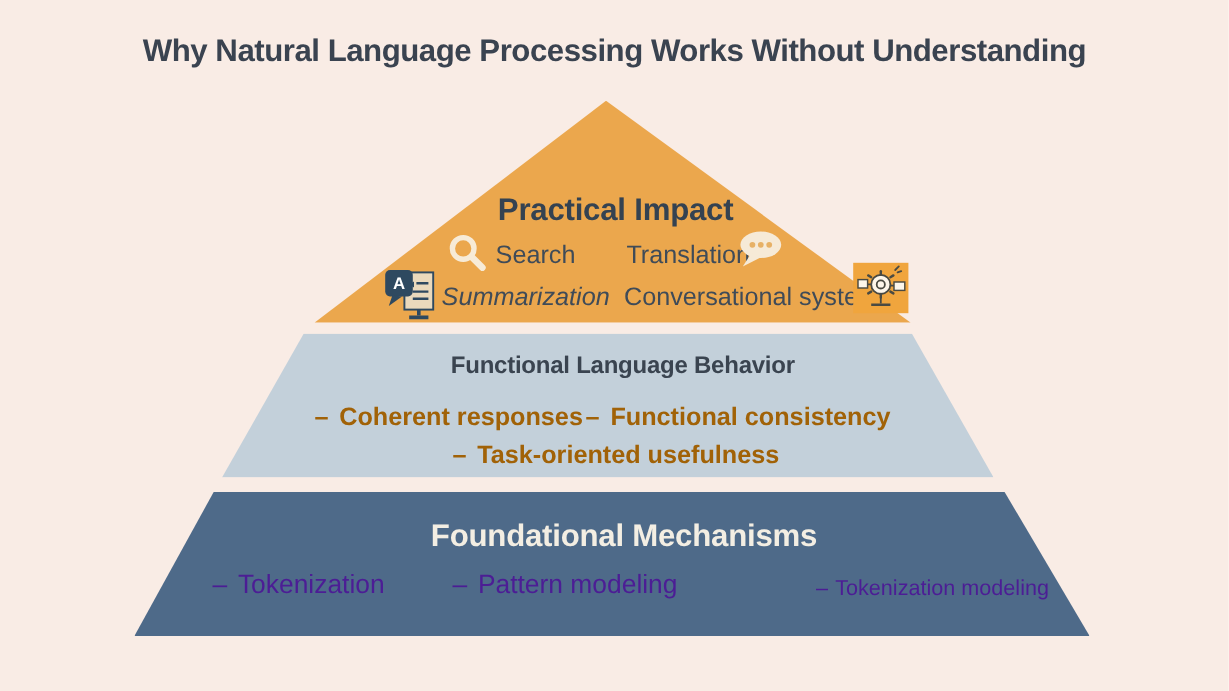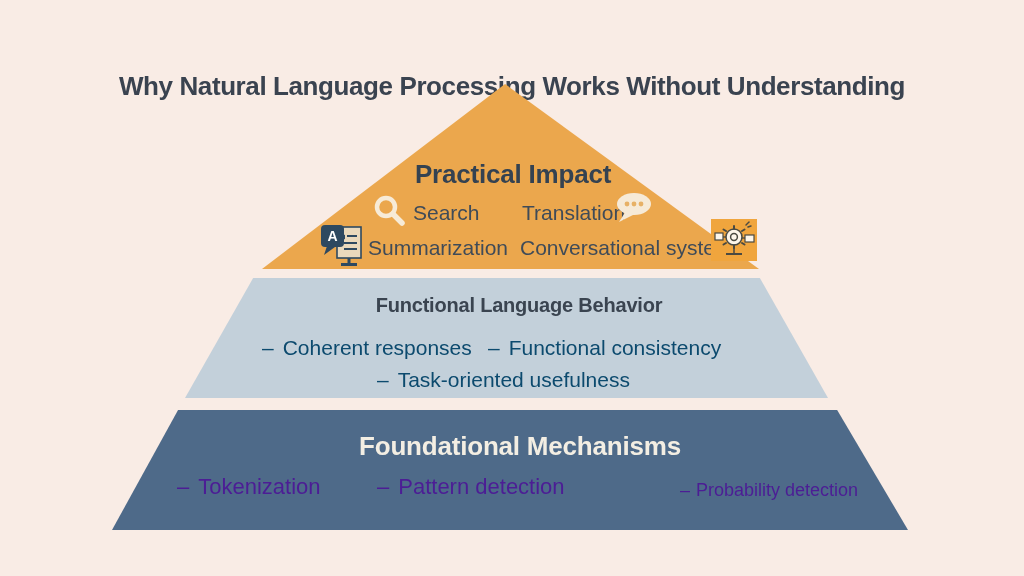--- a/index.html
+++ b/index.html
@@ -11,21 +11,20 @@
     font-family:"Liberation Sans", sans-serif;
   }
   .abs{position:absolute;}
   
   #title{
     left:0;top:27px;width:1024px;
     text-align:center;
     font-size:26px;font-weight:bold;
     letter-spacing:-0.4px;
     color:#3a4350;
-    margin-top:44px;
   }
   
   #tier-top-shape{
     left:262px;top:84px;width:497px;height:185px;
     background:#eba74d;
     clip-path:polygon(48.9% 0%,100% 100%,0% 100%);
   }
   #tier-mid-shape{
     left:185px;top:278px;width:643px;height:120px;
     background:#c3d0da;
@@ -36,21 +35,21 @@
     background:#4e6a89;
     clip-path:polygon(8.3% 0%,91.1% 0%,100% 100%,0% 100%);
   }
   
   .tier-heading{font-weight:bold;text-align:center;letter-spacing:-0.2px;}
   #practical-heading{left:340px;top:159px;width:346px;font-size:26px;color:#344251;}
   #functional-heading{left:343px;top:294px;width:352px;font-size:20px;color:#3a4450;}
   #foundational-heading{left:344px;top:431px;width:352px;font-size:26px;color:#f3eee3;}
   
   .item{font-size:21px;line-height:24px;color:#3f4b58;white-space:nowrap;}
-  .mid-item{color:#0c4a6e;}
+  .mid-item{color:#a16207;font-weight:bold;}
   .bot-item{color:#4c1d95;font-size:22px;}
   .bot-item.small{font-size:18px;}
   .dash{margin-right:9px;}
   
   .icon{display:block;}
   #gear-icon-box{
     left:711px;top:219px;width:46px;height:42px;
     background:#f0a53d;
   }
 </style>
@@ -93,21 +92,21 @@
       <line x1="27" y1="12" x2="37" y2="12" stroke="#2e4960" stroke-width="2"></line>
       <line x1="24" y1="19" x2="37" y2="19" stroke="#2e4960" stroke-width="2"></line>
       <line x1="24" y1="25" x2="37" y2="25" stroke="#2e4960" stroke-width="2"></line>
       <line x1="29" y1="34" x2="29" y2="39" stroke="#2e4960" stroke-width="3"></line>
       <line x1="21" y1="40.5" x2="37" y2="40.5" stroke="#2e4960" stroke-width="3"></line>
       <rect x="1" y="1" width="23" height="22" rx="4" fill="#2e4960"></rect>
       <path d="M7 22 L4 31 L15 23 Z" fill="#2e4960"></path>
       <text x="12.5" y="17" fill="#ffffff" font-size="14" font-weight="bold" text-anchor="middle" font-family="Liberation Sans, sans-serif">A</text>
     </svg>
   </span>
-  <div class="abs item" style="left:368px;top:236px;">Summarization</div>
+  <div class="abs item" style="left:368px;top:236px;font-style:italic;">Summarization</div>
 
   <div class="abs item" style="left:520px;top:236px;">Conversational systems</div>
   <div id="gear-icon-box" class="abs">
     <svg class="icon" width="46" height="42" viewBox="0 0 46 42">
       <rect x="4" y="14" width="8" height="7" fill="#fdf6ea" stroke="#4a4a42" stroke-width="1.2"></rect>
       <rect x="34" y="16" width="9" height="7" fill="#fdf6ea" stroke="#4a4a42" stroke-width="1.2"></rect>
       <line x1="12" y1="18" x2="16" y2="18" stroke="#4a4a42" stroke-width="1.3"></line>
       <line x1="30" y1="19" x2="34" y2="19" stroke="#4a4a42" stroke-width="1.3"></line>
       <circle cx="23" cy="18" r="8" fill="#fdf6ea" stroke="#4a4a42" stroke-width="1.5"></circle>
       <circle cx="23" cy="18" r="3.4" fill="none" stroke="#4a4a42" stroke-width="1.5"></circle>
@@ -130,16 +129,16 @@
 
   <div id="functional-heading" class="abs tier-heading">Functional Language Behavior</div>
 
   <div class="abs item mid-item" style="left:262px;top:336px;"><span class="dash">–</span><span>Coherent responses</span></div>
   <div class="abs item mid-item" style="left:488px;top:336px;"><span class="dash">–</span><span>Functional consistency</span></div>
   <div id="foundational-heading" class="abs tier-heading">Foundational Mechanisms</div>
 
   <div class="abs item mid-item" style="left:377px;top:368px;"><span class="dash">–</span><span>Task-oriented usefulness</span></div>
 
   <div class="abs item bot-item" style="left:177px;top:475px;"><span class="dash">–</span><span>Tokenization</span></div>
-  <div class="abs item bot-item" style="left:377px;top:475px;"><span class="dash">–</span><span>Pattern detection</span></div>
-  <div class="abs item bot-item small" style="left:680px;top:478px;"><span class="dash" style="margin-right:6px;">–</span><span>Probability detection</span></div>
+  <div class="abs item bot-item" style="left:377px;top:475px;"><span class="dash">–</span><span>Pattern modeling</span></div>
+  <div class="abs item bot-item small" style="left:680px;top:478px;"><span class="dash" style="margin-right:6px;">–</span><span>Tokenization modeling</span></div>
 
 </div>
 
 </body></html>

